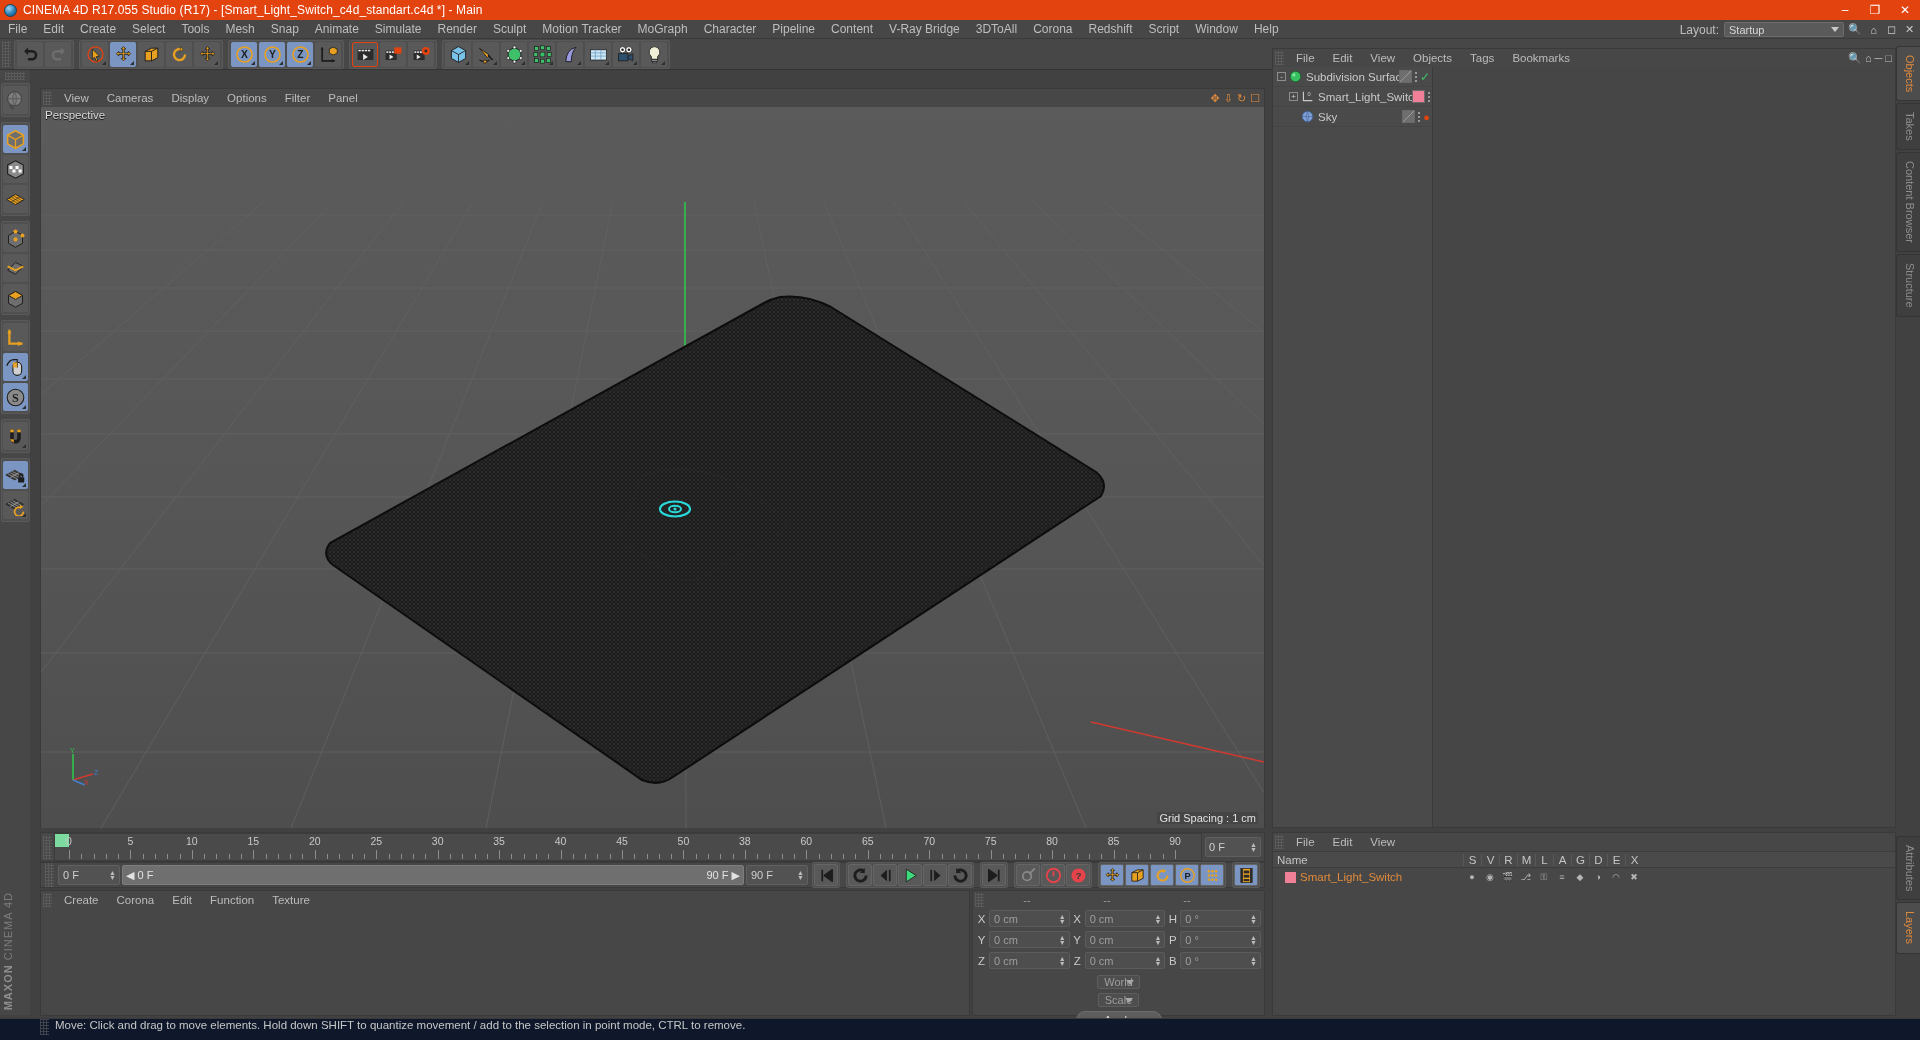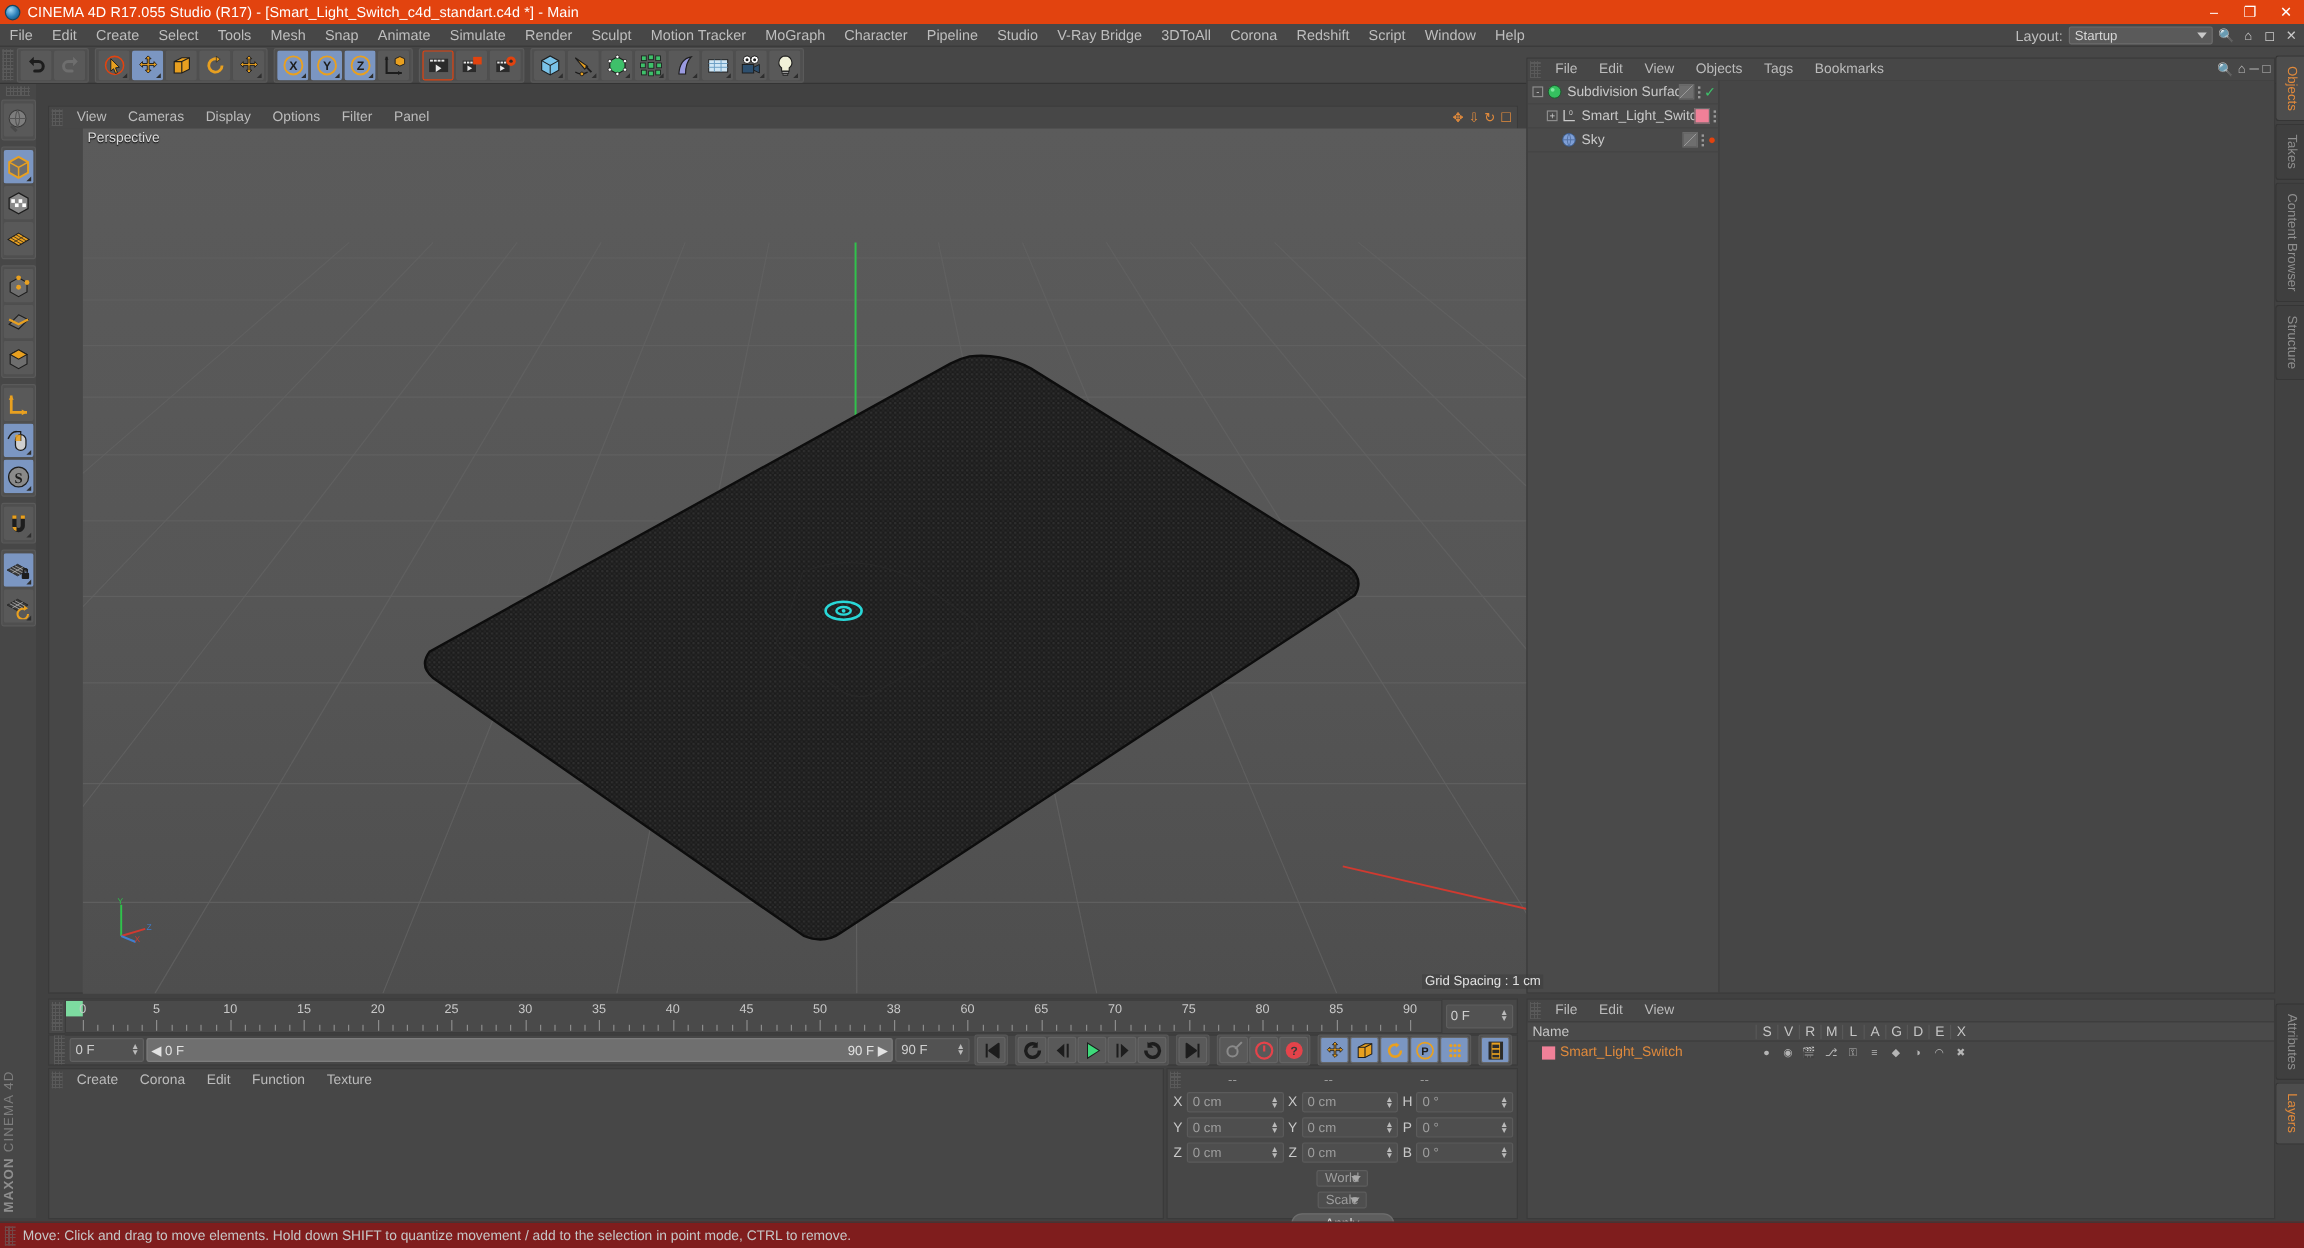--- a/index.html
+++ b/index.html
@@ -83,21 +83,21 @@
   
   .viewport-wrap{position:absolute;left:40px;top:88px;width:1225px;height:740px;background:#474747;border:1px solid #3a3a3a;}
   .vp-menubar{height:18px;background:#474747;display:flex;align-items:center;padding-left:2px;}
   .vp-menubar .mi{padding:0 9px;font-size:11.5px;color:#bcbcbc;line-height:18px;}
   .vp-grip{width:9px;height:14px;background:
     repeating-linear-gradient(0deg,#6a6a6a 0 1px,transparent 1px 3px),
     repeating-linear-gradient(90deg,#6a6a6a 0 1px,transparent 1px 3px);opacity:.55;margin-right:3px;}
   .vp-icons{margin-left:auto;display:flex;align-items:center;gap:4px;padding-right:4px;}
   .vp-icons span{color:#e08a3c;font-size:11px;}
 
-  .vp{position:relative;width:100%;height:721px;overflow:hidden;background:#555555;margin-left:28px;}
+  .vp{position:relative;width:100%;height:721px;overflow:hidden;background:#555555;}
   .vp-label{position:absolute;left:4px;top:2px;font-size:11.5px;color:#dcdcdc;z-index:5;text-shadow:0 1px 1px #000;}
   .grid-spacing{position:absolute;right:6px;bottom:4px;font-size:11px;color:#e2e2e2;z-index:5;background:rgba(60,60,60,.45);padding:0 2px;}
 
   .axis-gizmo{position:absolute;left:22px;bottom:42px;width:40px;height:40px;z-index:5;}
 
   
   .objmgr{position:absolute;left:1272px;top:48px;width:624px;height:780px;background:#474747;border:1px solid #3a3a3a;display:flex;flex-direction:column;}
   .om-menu{height:18px;display:flex;align-items:center;padding-left:2px;background:#474747;}
   .om-menu .mi{padding:0 9px;font-size:11.5px;color:#bcbcbc;line-height:18px;}
   .om-tools{margin-left:auto;display:flex;align-items:center;gap:3px;padding-right:3px;color:#b9b9b9;font-size:11px;}
@@ -175,21 +175,21 @@
   .ly-menu .mi{padding:0 9px;font-size:11.5px;color:#bcbcbc;line-height:18px;}
   .ly-head{height:17px;display:flex;align-items:center;background:#4a4a4a;border-top:1px solid #3c3c3c;border-bottom:1px solid #3c3c3c;font-size:11.5px;color:#c5c5c5;}
   .ly-head .nm{width:190px;padding-left:4px;}
   .ly-head .col{width:18px;text-align:center;border-left:1px solid #585858;}
   .ly-row{height:18px;display:flex;align-items:center;font-size:11.5px;color:#e08a3c;}
   .ly-row .nm{width:190px;display:flex;align-items:center;gap:4px;padding-left:12px;}
   .ly-swatch{width:11px;height:11px;background:#f08098;flex:0 0 auto;}
   .ly-row .col{width:18px;display:flex;align-items:center;justify-content:center;color:#b5b5b5;}
 
   
-  .statusbar{position:absolute;left:0;bottom:0;width:1920px;height:22px;background:#7f1d1d;display:flex;align-items:center;border-top:1px solid #3a3a3a;}
+  .statusbar{position:absolute;left:0;bottom:0;width:1920px;height:22px;background:#0f172a;display:flex;align-items:flex-start;border-top:1px solid #3a3a3a;padding-left:36px;}
   .sb-grip{width:9px;height:16px;background:
     repeating-linear-gradient(0deg,#6a6a6a 0 1px,transparent 1px 3px),
     repeating-linear-gradient(90deg,#6a6a6a 0 1px,transparent 1px 3px);opacity:.55;margin:0 6px 0 4px;}
   .sb-text{font-size:11.5px;color:#c6c6c6;}
 </style>
 </head>
 <body>
 
 <div id="app">
 
@@ -212,21 +212,21 @@
       <div class="mi">Mesh</div>
       <div class="mi">Snap</div>
       <div class="mi">Animate</div>
       <div class="mi">Simulate</div>
       <div class="mi">Render</div>
       <div class="mi">Sculpt</div>
       <div class="mi">Motion Tracker</div>
       <div class="mi">MoGraph</div>
       <div class="mi">Character</div>
       <div class="mi">Pipeline</div>
-      <div class="mi">Studio</div>
+      <div class="mi">Content</div>
       <div class="mi">V-Ray Bridge</div>
       <div class="mi">3DToAll</div>
       <div class="mi">Corona</div>
       <div class="mi">Redshift</div>
       <div class="mi">Script</div>
       <div class="mi">Window</div>
       <div class="mi">Help</div>
       <div class="layout-area">
       <span class="layout-label">Layout:</span>
       <div class="layout-select">

